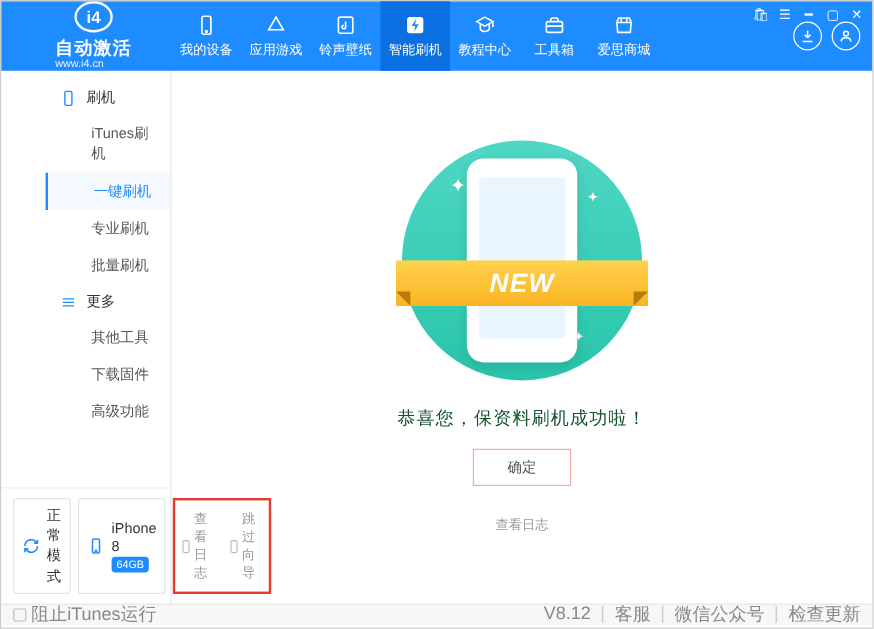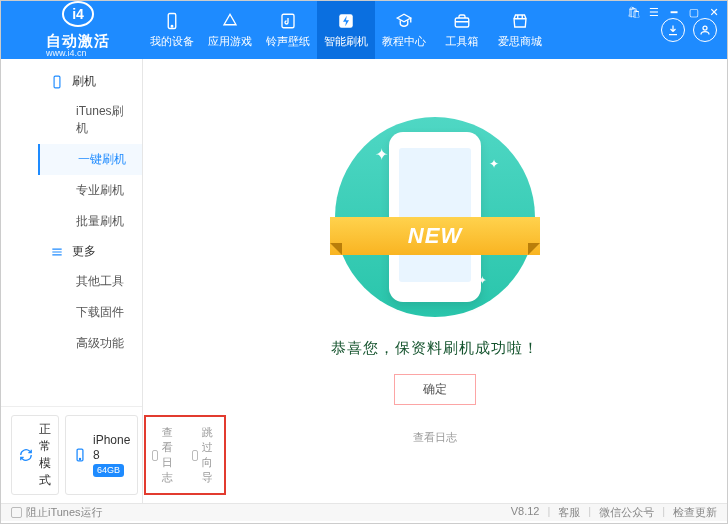--- a/index.html
+++ b/index.html
@@ -231,21 +231,21 @@
   cursor:pointer;
 }
 
 .footer {
   height: 18px;
   background:#f7f7f7;
   border-top:1px solid #e6e6e6;
   display:flex;
   align-items:center;
   justify-content:space-between;
-  font-size:11px;
+  font-size:15px;
   color:#888;
   padding: 0 10px;
 }
 .footer .left { display:flex; align-items:center; gap:4px;}
 .footer .right { display:flex; gap:8px;}
 .footer .divider { color:#ccc; }
 </style>
 </head>
 <body>
 

